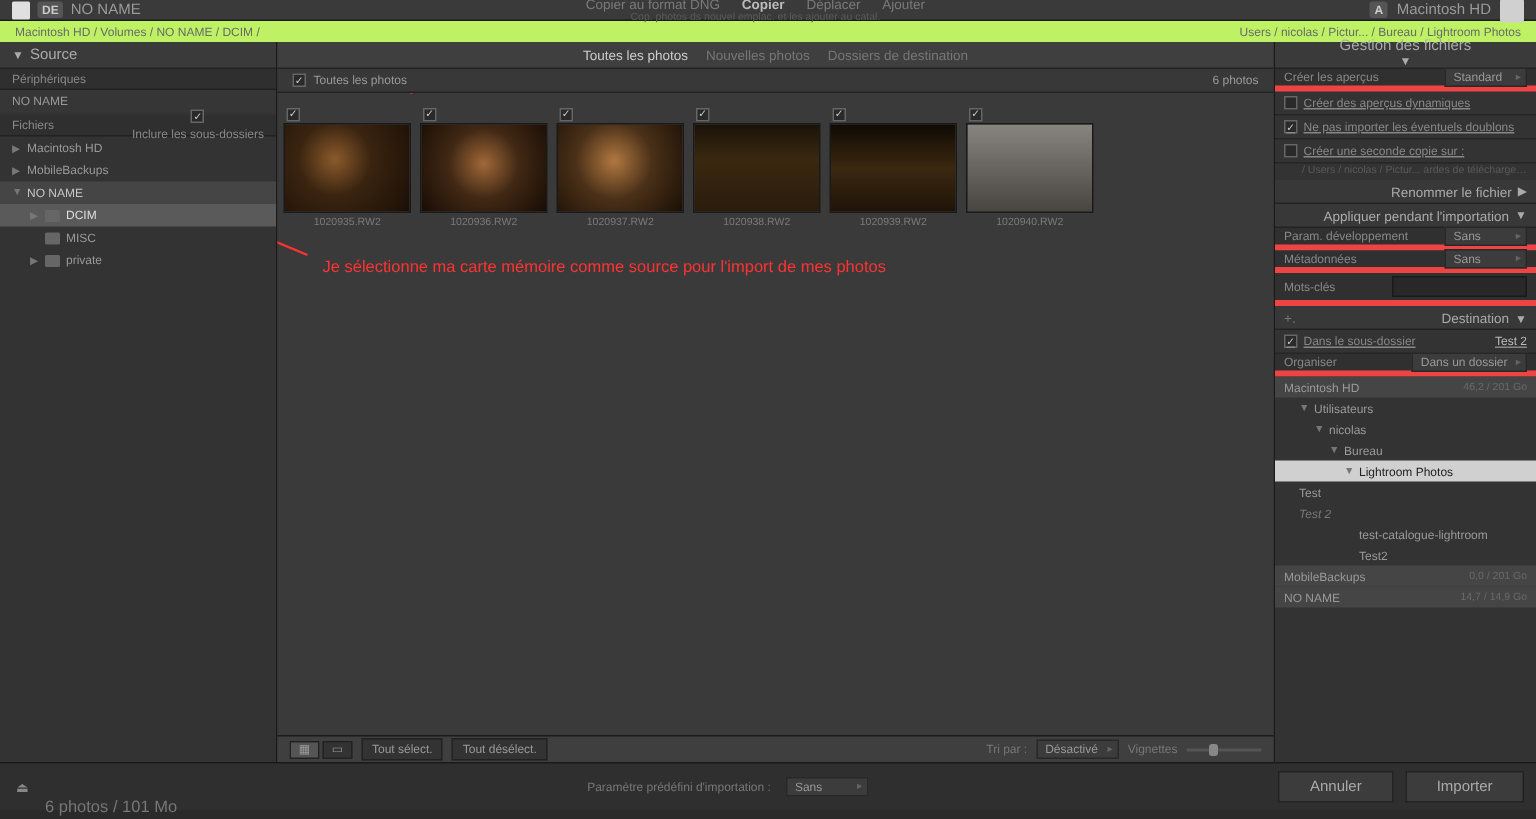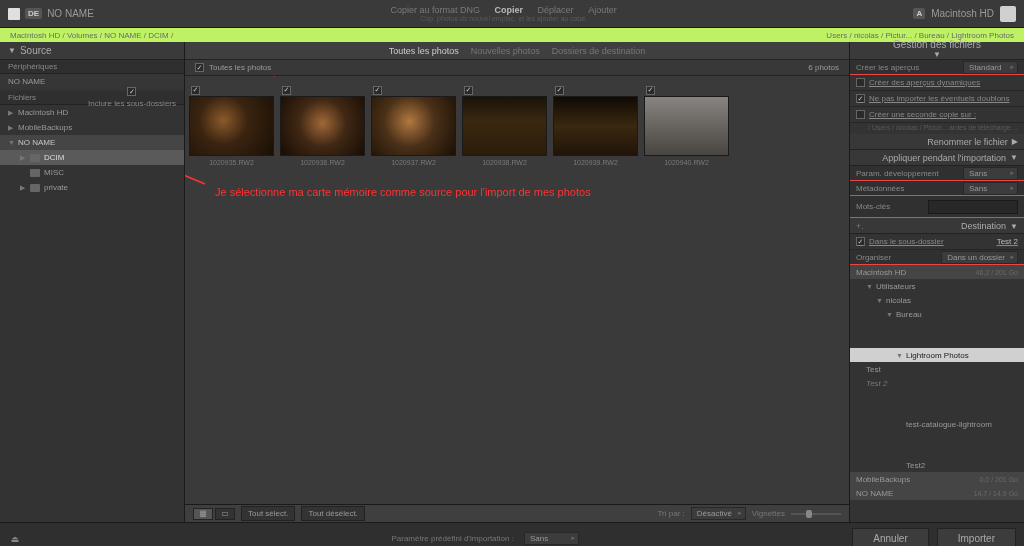--- a/index.html
+++ b/index.html
@@ -1,19 +1,19 @@
 <!DOCTYPE html>
 <html><head>
 <meta charset="utf-8">
 <style>
   * { box-sizing: border-box; margin: 0; padding: 0; font-family: "Helvetica Neue", Arial, sans-serif; }
   body { background: #2a2a2a; color: #9a9a9a; font-size: 10px; width: 1024px; height: 546px; overflow: hidden; position: relative; }
   
   
-  .topbar { height: 28px; background: #3a3a3a; display: flex; align-items: center; padding: 0 8px; border-bottom: 1px solid #1a1a1a; }
+  .topbar { height: 14px; background: #3a3a3a; display: flex; align-items: center; padding: 0 8px; border-bottom: 1px solid #1a1a1a; }
   .device-badge { display: flex; align-items: center; gap: 5px; }
   .device-icon { width: 12px; height: 12px; background: #e0e0e0; border-radius: 1px; }
   .de-tag { background: #555; color: #ccc; padding: 1px 3px; border-radius: 2px; font-size: 8px; font-weight: bold; }
   .topbar-center { flex: 1; text-align: center; color: #7a7a7a; font-size: 9px; }
   .topbar-center .copy-actions span { margin: 0 6px; }
   .topbar-center .active { color: #bbb; font-weight: bold; }
   .topbar-right { display: flex; align-items: center; gap: 6px; }
   .hd-icon { width: 16px; height: 16px; background: #d0d0d0; border-radius: 2px; }
   .a-tag { background: #555; color: #ccc; padding: 1px 3px; border-radius: 2px; font-size: 8px; font-weight: bold; }
   
@@ -81,37 +81,37 @@
   .view-btn.active { background: #555; }
   .btn-small { background: #333; border: 1px solid #222; padding: 2px 6px; color: #999; cursor: pointer; font-size: 8px; }
   .toolbar-spacer { flex: 1; }
   .sort-label { color: #777; }
   .slider { width: 50px; height: 2px; background: #555; position: relative; }
   .slider::after { content: ""; position: absolute; left: 30%; top: -3px; width: 6px; height: 8px; background: #888; border-radius: 2px; }
   
   
   .right-section-hdr { height: 16px; background: #383838; display: flex; align-items: center; justify-content: flex-end; padding: 0 6px; font-size: 9px; color: #aaa; border-bottom: 1px solid #222; }
   .right-section-hdr .disclosure { margin-left: 4px; font-size: 8px; }
-  .setting-row { height: 15px; display: flex; align-items: center; justify-content: space-between; padding: 0 6px; font-size: 8px; background: #303030; border-bottom: 1px solid #ef4444; }
+  .setting-row { height: 15px; display: flex; align-items: center; justify-content: space-between; padding: 0 6px; font-size: 8px; background: #303030; border-bottom: 4px solid #ef4444; }
   .setting-row .label { color: #888; }
   .dropdown-val { background: #3c3c3c; padding: 1px 12px 1px 5px; border: 1px solid #282828; color: #999; position: relative; min-width: 55px; font-size: 8px; }
   .dropdown-val::after { content: "▸"; position: absolute; right: 3px; color: #666; font-size: 7px; }
   .checkbox-row { display: flex; align-items: center; gap: 4px; padding: 3px 6px; font-size: 8px; color: #888; border-bottom: 1px solid #262626; text-decoration: underline; }
   .hint-text { font-size: 7px; color: #5a5a5a; padding: 1px 6px 3px 18px; overflow: hidden; text-overflow: ellipsis; white-space: nowrap; }
   
   
   .dest-tree { flex: 1; overflow: auto; font-size: 8px; }
   .dest-item { height: 14px; display: flex; align-items: center; padding: 0 6px; color: #999; }
   .dest-item.volume-row { background: #454545; justify-content: space-between; }
   .dest-item .size { color: #6a6a6a; font-size: 7px; }
   .dest-item .arrow2 { width: 10px; font-size: 7px; color: #777; }
   .dest-item.i1 { padding-left: 16px; }
   .dest-item.i2 { padding-left: 26px; }
   .dest-item.i3 { padding-left: 36px; }
-  .dest-item.i4 { padding-left: 46px; margin-top: 27px; }
+  .dest-item.i4 { padding-left: 46px; }
   .dest-item.selected { background: #d0d0d0; color: #222; }
   .dest-item.italic { font-style: italic; color: #777; }
   
   
   .footer { height: 32px; background: #2f2f2f; border-top: 1px solid #1a1a1a; display: flex; align-items: center; padding: 0 8px; gap: 8px; }
   .footer-btn { background: #3c3c3c; border: 1px solid #222; padding: 4px 20px; color: #aaa; font-size: 10px; cursor: pointer; }
   .footer .spacer { flex: 1; }
   .footer-info { font-size: 11px; color: #777; margin-top: 26px; }
   .eject-icon { width: 14px; height: 14px; display: flex; align-items: center; justify-content: center; font-size: 9px; color: #888; }
   .preset-bar { display: flex; align-items: center; gap: 10px; font-size: 8px; color: #777; }

